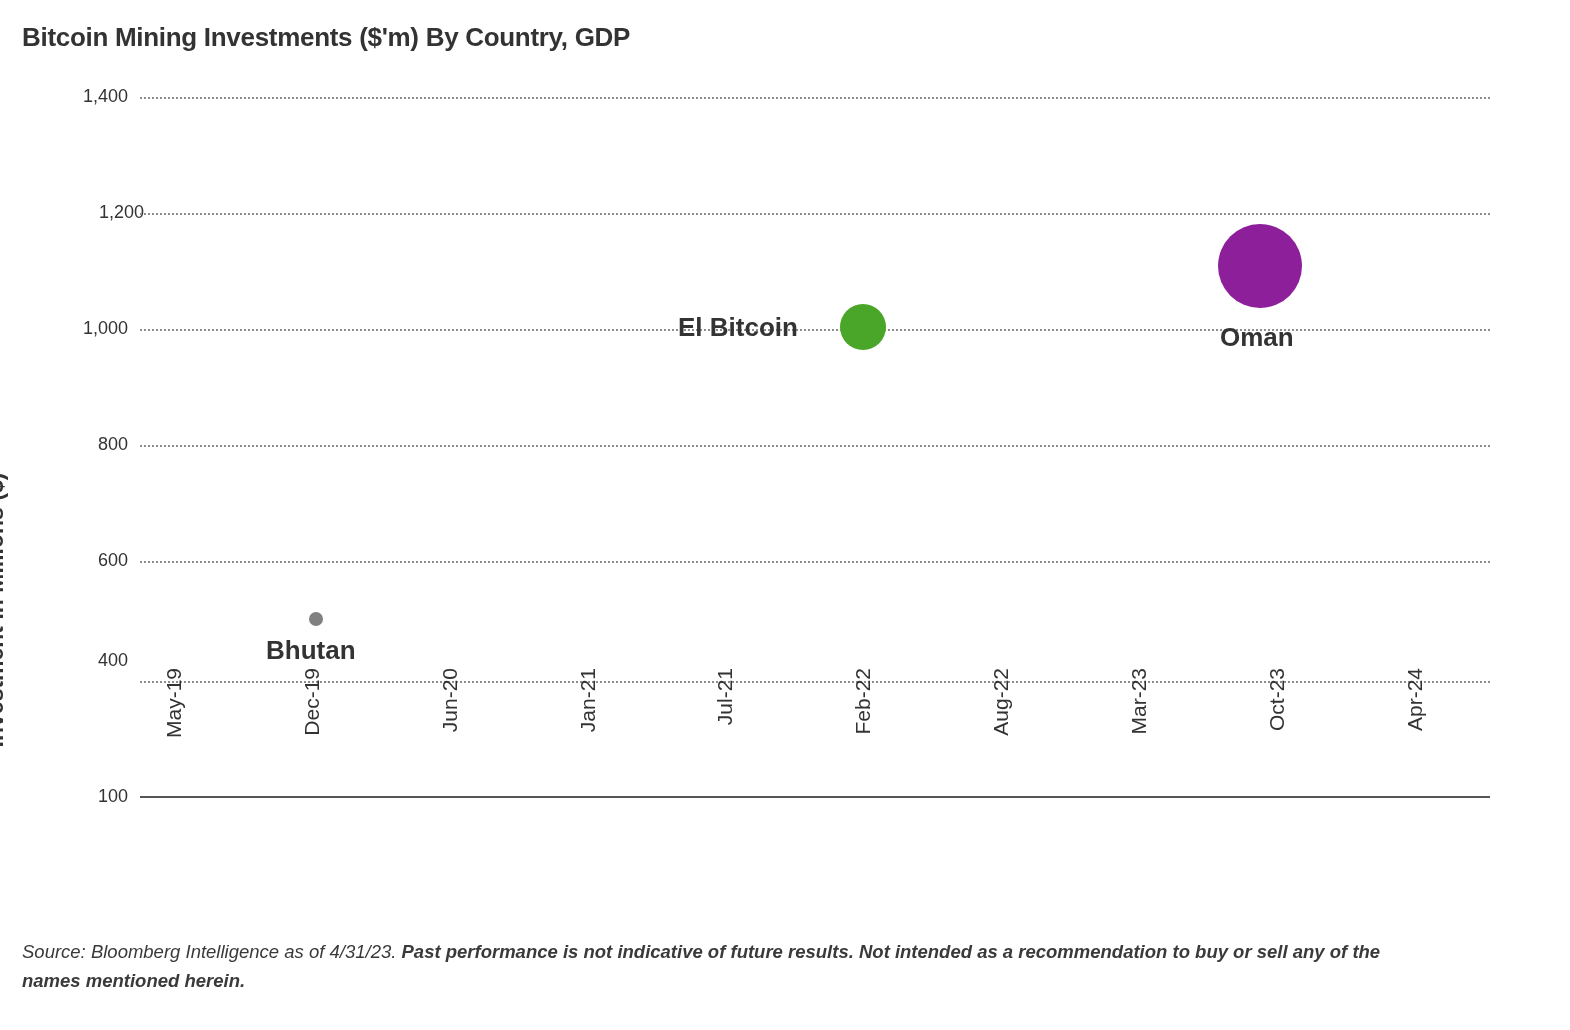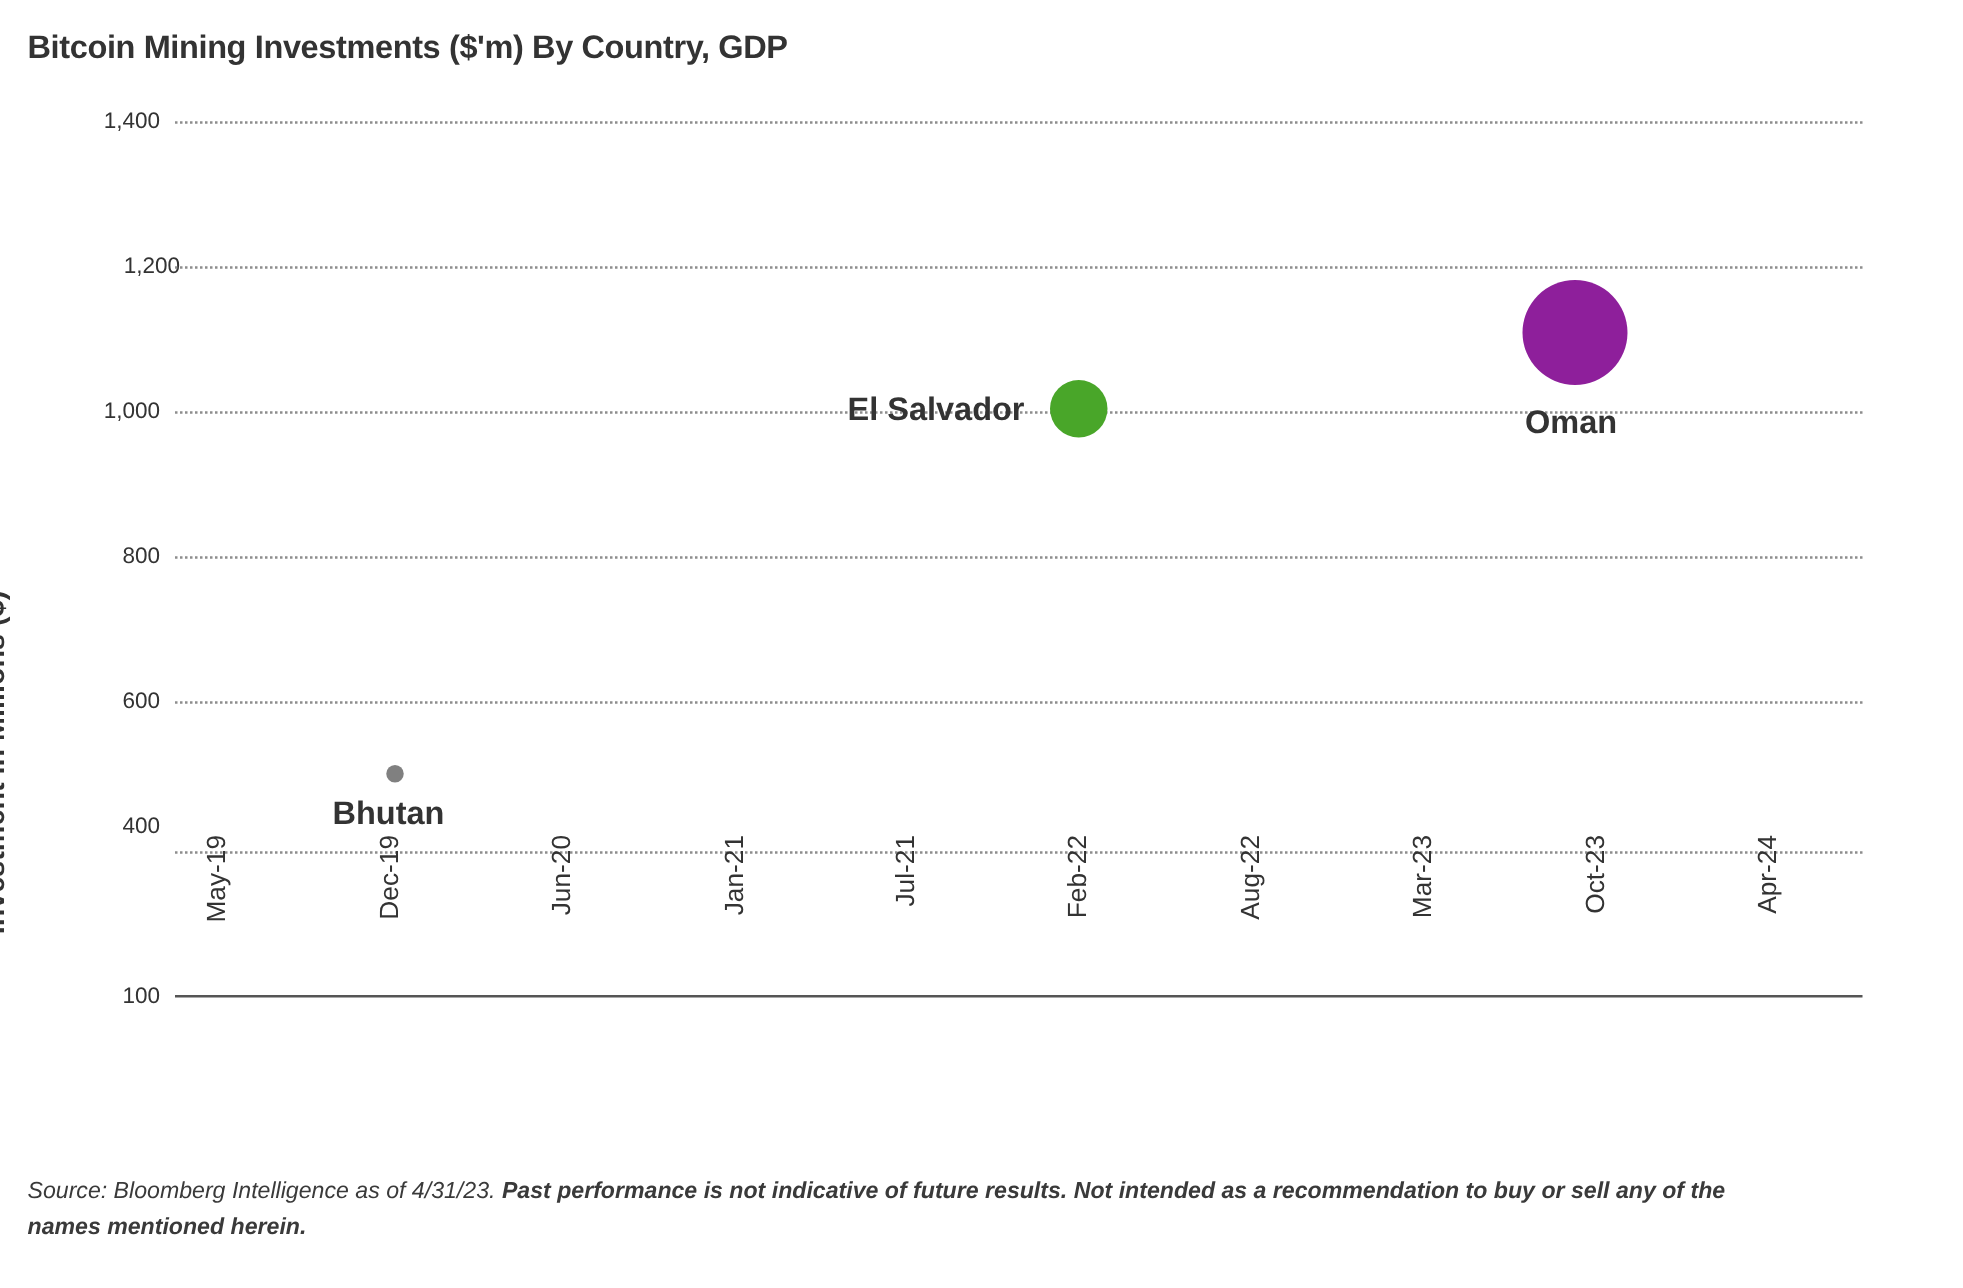--- a/index.html
+++ b/index.html
@@ -152,21 +152,21 @@
   <div class="gridline" style="top:116px;"></div>
   <div class="gridline" style="top:232px;"></div>
   <div class="gridline" style="top:348px;"></div>
   <div class="gridline" style="top:464px;"></div>
   <div class="gridline" style="top:584px;"></div>
 
   <div class="bubble" style="left:169px; top:515px; width:14px; height:14px; background:#808080;"></div>
   <div class="bubble-outer-label" style="left:126px; top:538px;">Bhutan</div>
 
   <div class="bubble" style="left:700px; top:207px; width:46px; height:46px; background:#49A629;"></div>
-  <div class="bubble-outer-label" style="left:538px; top:215px;">El Salvador</div>
+  <div class="bubble-outer-label" style="left:538px; top:215px;">El Bitcoin</div>
 
 
   <div class="bubble" style="left:1078px; top:127px; width:84px; height:84px; background:#8E1F9B;"></div>
   <div class="bubble-outer-label" style="left:1080px; top:225px;">Oman</div>
 
 </div>
 
 <div id="axis-line"></div>
 
 <div>

